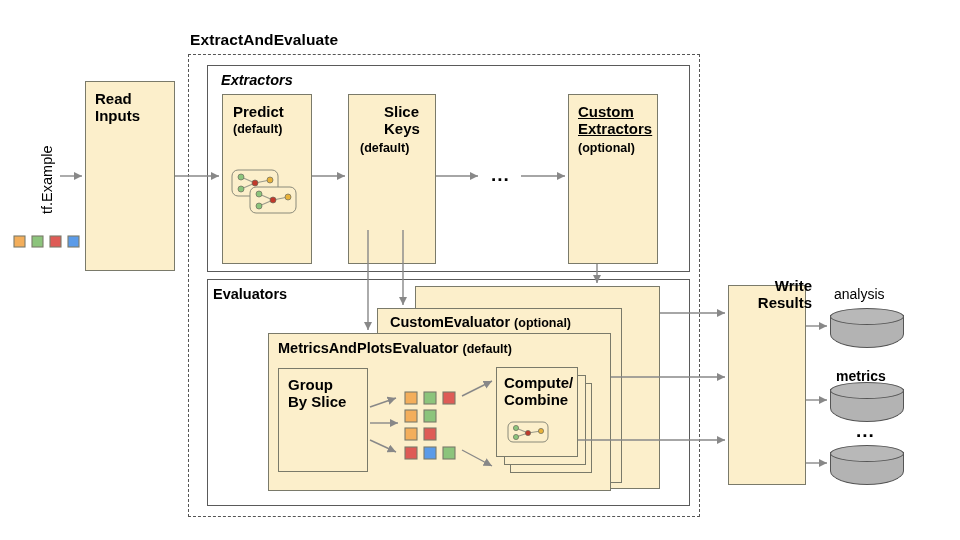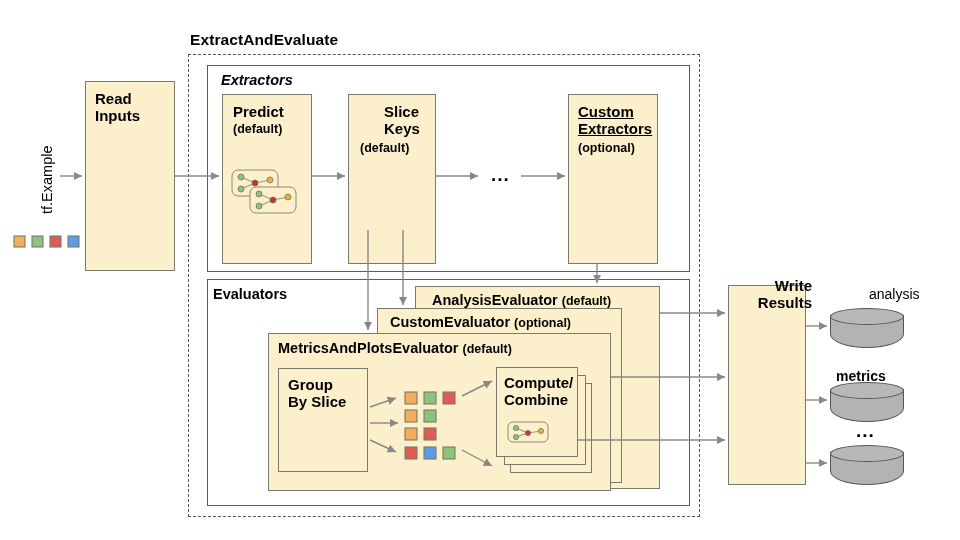--- a/index.html
+++ b/index.html
@@ -62,24 +62,20 @@
     <span>Extractors</span>
   </div>
   <div class="abs boxsub" style="left:578px;top:141px;width:88px;">(optional)</div>
 
   <div class="dots" style="left:491px;top:165px;">...</div>
 
   <div class="abs wbox" style="left:207px;top:279px;width:483px;height:227px;"></div>
   <div class="abs lbl-section" style="left:213px;top:286px;text-align:right;">Evaluators</div>
 
   <div class="abs ybox" style="left:415px;top:286px;width:245px;height:203px;"></div>
-  <div class="abs evalhead" style="left:432px;top:292px;">
-    <span>AnalysisEvaluator</span>
-    <span class="sub">(default)</span>
-  </div>
 
   <div class="abs ybox" style="left:377px;top:308px;width:245px;height:175px;"></div>
   <div class="abs evalhead" style="left:390px;top:314px;">
     <span>CustomEvaluator</span>
     <span class="sub">(optional)</span>
   </div>
 
   <div class="abs ybox" style="left:268px;top:333px;width:343px;height:158px;"></div>
   <div class="abs evalhead" style="left:278px;top:340px;">
     <span>MetricsAndPlotsEvaluator</span>
@@ -120,21 +116,21 @@
   </div>
 
   <div class="rotlbl" style="left:39px;top:214px;">tf.Example</div>
 
   <div class="abs ybox" style="left:728px;top:285px;width:78px;height:200px;"></div>
   <div class="abs boxtitle" style="left:736px;top:278px;width:76px;text-align:right;">
     <span>Write</span><br>
     <span>Results</span>
   </div>
 
-  <div class="cyl-lbl" style="left:869px;top:286px;">analysis</div>
+  <div class="cyl-lbl" style="left:834px;top:286px;">analysis</div>
   <div class="cyl-body" style="left:830px;top:315px;width:72px;height:32px;"></div>
   <div class="cyl-cap" style="left:830px;top:308px;width:72px;height:15px;"></div>
 
   <div class="cyl-lbl" style="left:836px;top:368px;font-weight:bold;">metrics</div>
   <div class="cyl-body" style="left:830px;top:389px;width:72px;height:32px;"></div>
   <div class="cyl-cap" style="left:830px;top:382px;width:72px;height:15px;"></div>
 
   <div class="dots" style="left:856px;top:421px;">...</div>
   <div class="cyl-body" style="left:830px;top:452px;width:72px;height:32px;"></div>
   <div class="cyl-cap" style="left:830px;top:445px;width:72px;height:15px;"></div>

